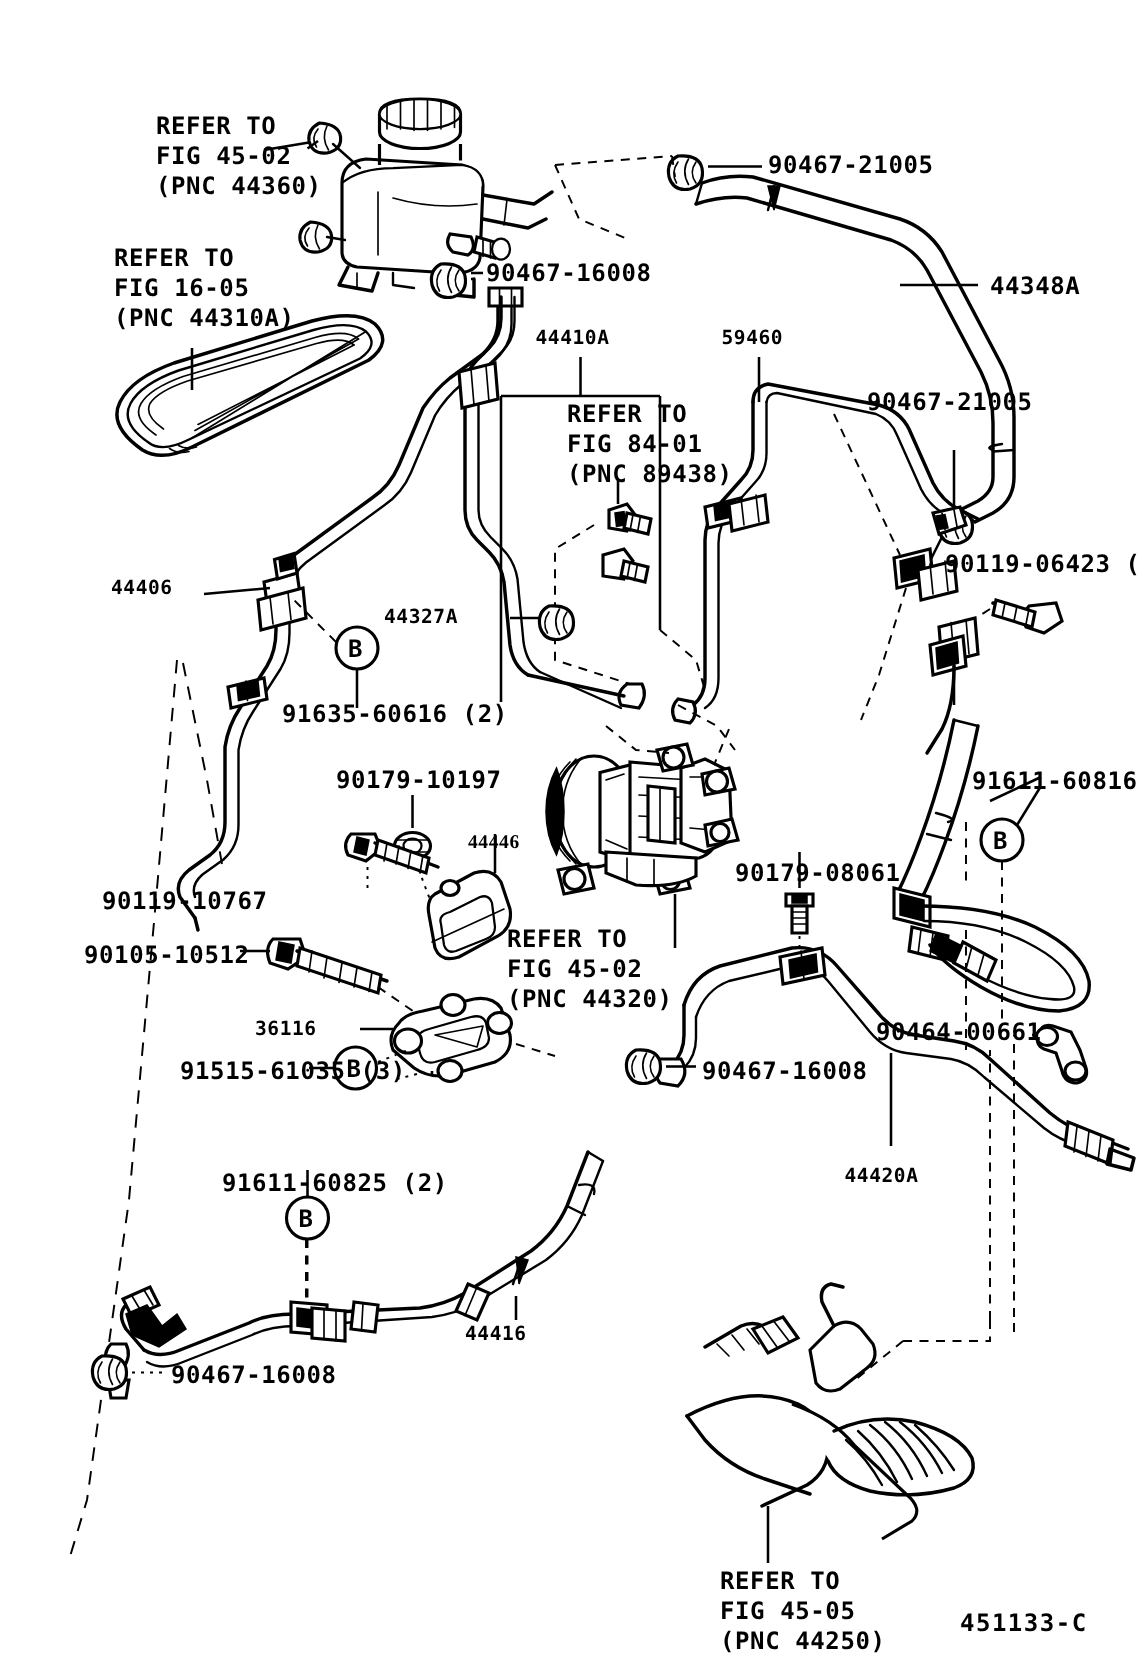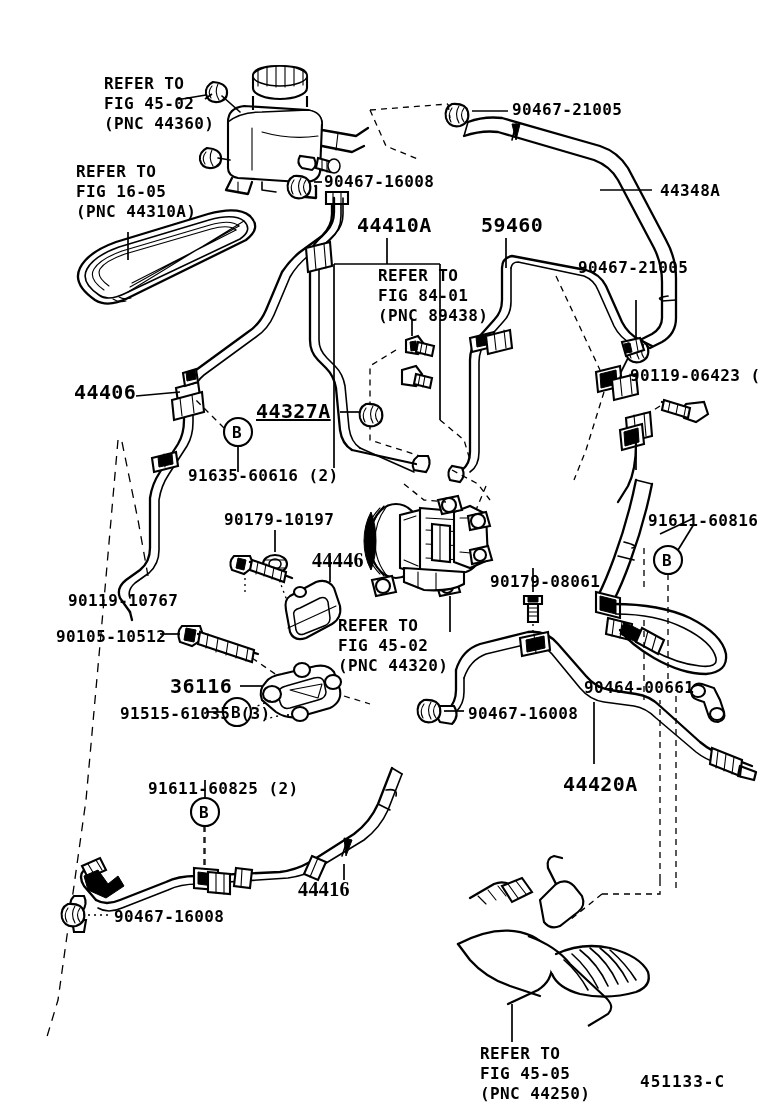--- a/index.html
+++ b/index.html
@@ -27,21 +27,21 @@
     position: absolute;
     color: #000000;
     font-family: "DejaVu Sans Mono", "Liberation Mono", monospace;
     font-size: 16px;
     font-weight: bold;
     letter-spacing: 0.4px;
     white-space: pre;
     line-height: 19px;
   }
   .lbl.multi { line-height: 20px; }
-  .lbl.big { font-size: 20px; }
+  .lbl.big { font-size: 13px; }
   .dwg-id {
     position: absolute;
     font-size: 16px;
     font-weight: bold;
     letter-spacing: 1px;
     white-space: pre;
     font-family: "DejaVu Sans Mono", "Liberation Mono", monospace;
   }
 </style>
 </head>
@@ -530,21 +530,21 @@
   <div class="lbl multi" style="left:378px; top:266px;">REFER TO
 FIG 84-01
 (PNC 89438)</div>
 
   <div class="lbl" style="left:578px; top:258px;">90467-21005</div>
 
   <div class="lbl" style="left:630px; top:366px;">90119-06423 (3)</div>
 
   <div class="lbl big" style="left:74px; top:383px;">44406</div>
 
-  <div class="lbl big" style="left:256px; top:402px;text-decoration:underline;">44327A</div>
+  <div class="lbl big" style="left:256px; top:402px;">44327A</div>
 
   <div class="lbl" style="left:188px; top:466px;">91635-60616 (2)</div>
 
   <div class="lbl" style="left:224px; top:510px;">90179-10197</div>
 
   <div class="lbl big" style="left:312px; top:551px;font-family:Liberation Serif, serif;">44446</div>
 
   <div class="lbl" style="left:68px; top:591px;">90119-10767</div>
 
   <div class="lbl" style="left:56px; top:627px;">90105-10512</div>
@@ -562,21 +562,21 @@
   <div class="lbl" style="left:648px; top:511px;">91611-60816</div>
 
   <div class="lbl" style="left:584px; top:678px;">90464-00661</div>
 
   <div class="lbl" style="left:468px; top:704px;">90467-16008</div>
 
   <div class="lbl big" style="left:563px; top:775px;">44420A</div>
 
   <div class="lbl" style="left:148px; top:779px;">91611-60825 (2)</div>
 
-  <div class="lbl big" style="left:298px; top:880px;font-family:Liberation Serif, serif;">44416</div>
+  <div class="lbl big" style="left:310px; top:880px;">44416</div>
 
   <div class="lbl" style="left:114px; top:907px;">90467-16008</div>
 
   <div class="lbl multi" style="left:480px; top:1044px;">REFER TO
 FIG 45-05
 (PNC 44250)</div>
 
   <div class="dwg-id" style="left:640px; top:1072px;">451133-C</div>
 
   <div class="lbl" style="left:232px; top:423px;">B</div>

